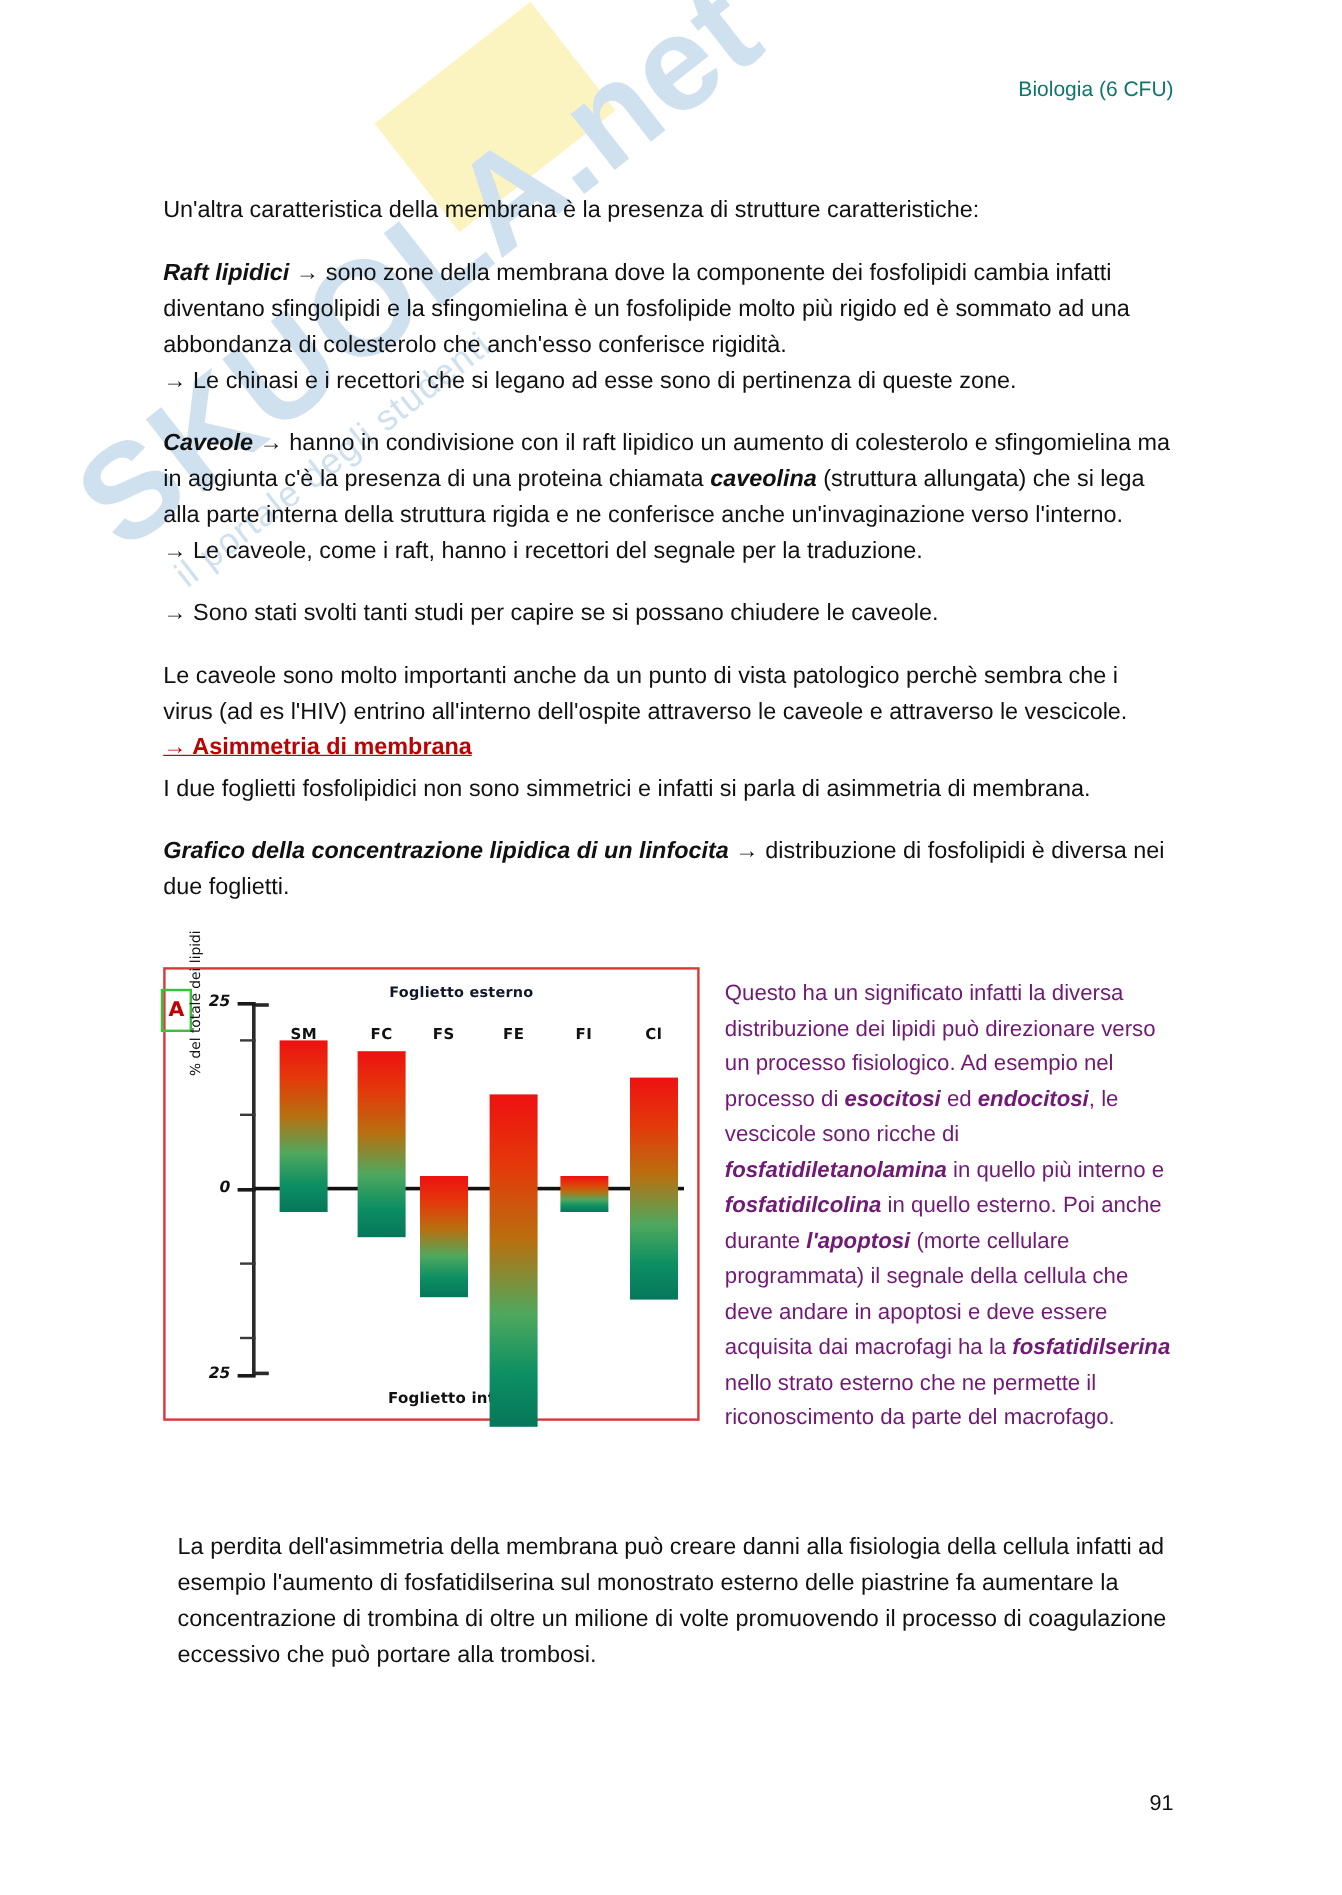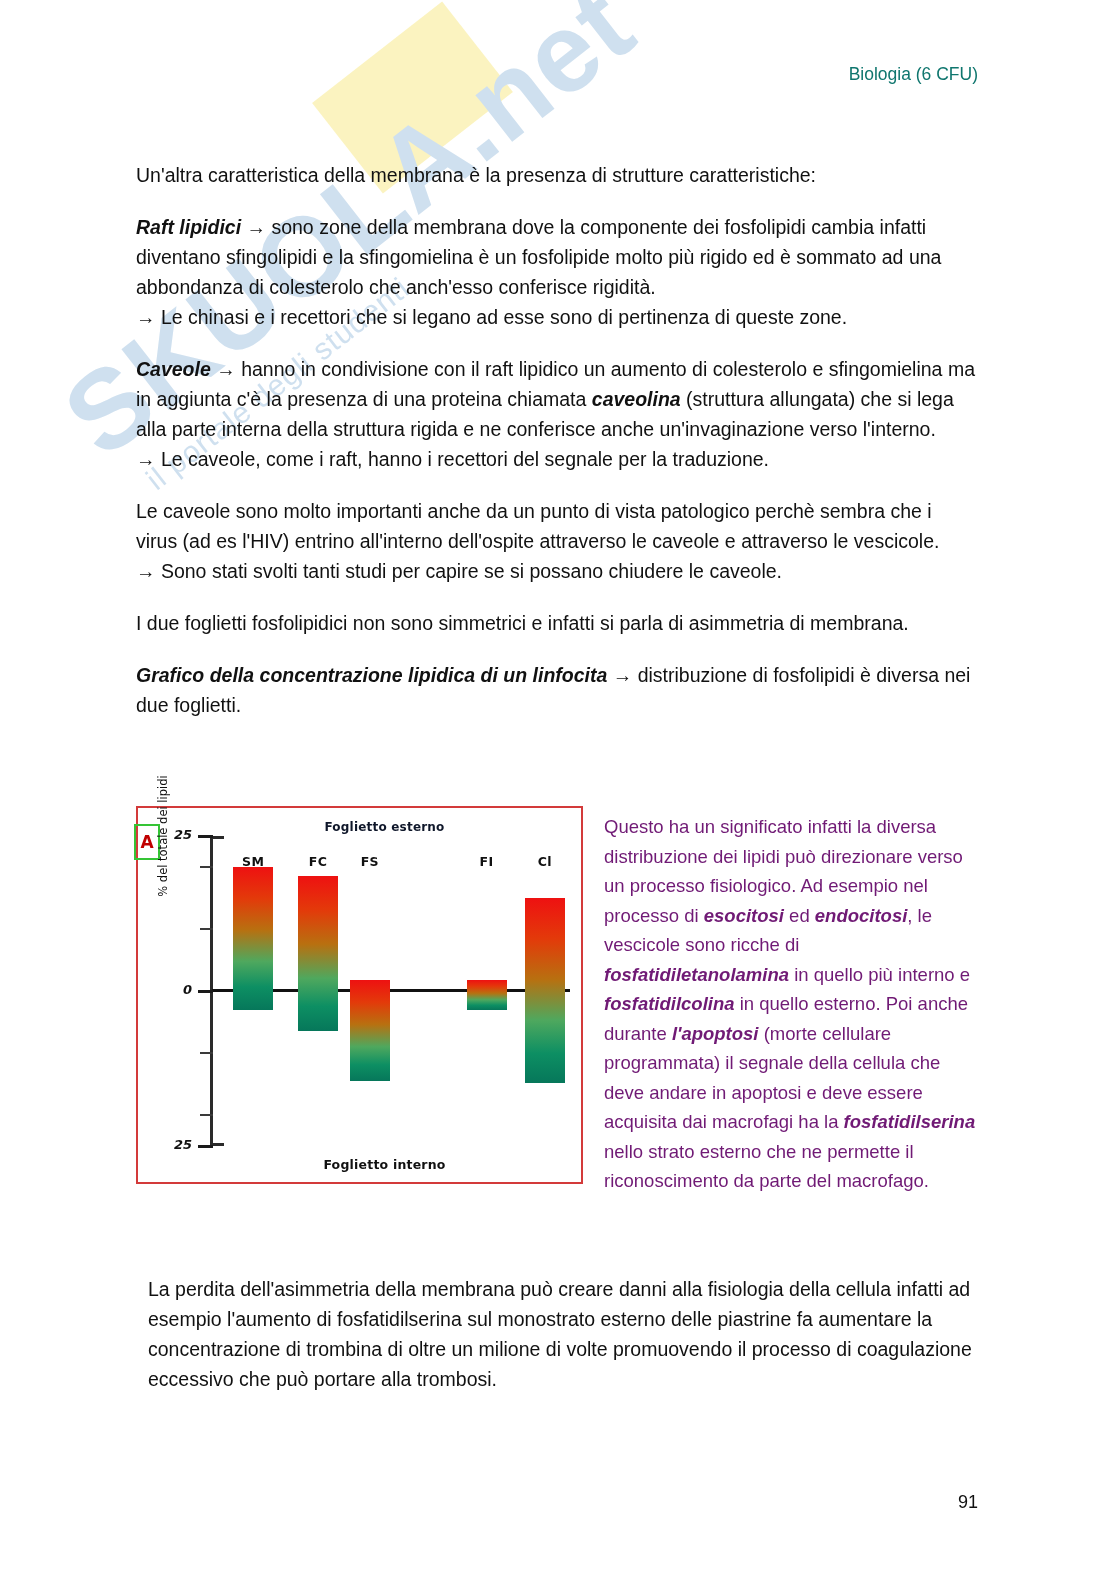--- a/index.html
+++ b/index.html
@@ -291,23 +291,26 @@
     <div class="body-col">
 
       <p class="para">Un'altra caratteristica della membrana è la presenza di strutture caratteristiche:</p>
 
       <p class="para tight"><span class="b">Raft lipidici</span><span> → sono zone della membrana dove la componente dei fosfolipidi cambia infatti diventano sfingolipidi e la sfingomielina è un fosfolipide molto più rigido ed è sommato ad una abbondanza di colesterolo che anch'esso conferisce rigidità.</span></p>
       <p class="para">→ Le chinasi e i recettori che si legano ad esse sono di pertinenza di queste zone.</p>
 
       <p class="para tight"><span class="b">Caveole</span><span> → hanno in condivisione con il raft lipidico un aumento di colesterolo e sfingomielina ma in aggiunta c'è la presenza di una proteina chiamata </span><span class="b">caveolina</span><span> (struttura allungata) che si lega alla parte interna della struttura rigida e ne conferisce anche un'invaginazione verso l'interno.</span></p>
       <p class="para">→ Le caveole, come i raft, hanno i recettori del segnale per la traduzione.</p>
 
+      <p class="para">→ Sono stati svolti tanti studi per capire se si possano chiudere le caveole.</p>
       <p class="para tight">Le caveole sono molto importanti anche da un punto di vista patologico perchè sembra che i virus (ad es l'HIV) entrino all'interno dell'ospite attraverso le caveole e attraverso le vescicole.</p>
-      <p class="para">→ Sono stati svolti tanti studi per capire se si possano chiudere le caveole.</p>
-
+
+      <div class="heading-wrap">
+        <span class="heading-red">→ Asimmetria di membrana</span>
+      </div>
       <p class="para">I due foglietti fosfolipidici non sono simmetrici e infatti si parla di asimmetria di membrana.</p>
 
       <p class="para"><span class="b">Grafico della concentrazione lipidica di un linfocita</span><span> → distribuzione di fosfolipidi è diversa nei due foglietti.</span></p>
 
     </div>
 
     <div class="figure-row">
 
       <div class="chart-box">
 
@@ -344,20 +347,24 @@
               <div class="bar" style="top: 31px; height: 142.6px;"></div>
             </div>
             <div class="bar-slot" style="left: 72px; text-decoration: underline;">
               <div class="bar-label">FC</div>
               <div class="bar" style="top: 40.3px; height: 155px;"></div>
             </div>
             <div class="bar-slot" style="left: 123.833px;">
               <div class="bar-label">FS</div>
               <div class="bar" style="top: 143.84px; height: 101.06px;"></div>
             </div>
+            <div class="bar-slot" style="left: 182.167px;">
+              <div class="bar-label">FE</div>
+              <div class="bar" style="top: 75.64px; height: 277.76px;"></div>
+            </div>
             <div class="bar-slot" style="left: 240.5px;">
               <div class="bar-label">FI</div>
               <div class="bar" style="top: 143.84px; height: 29.76px;"></div>
             </div>
             <div class="bar-slot" style="left: 298.833px;">
               <div class="bar-label">Cl</div>
               <div class="bar" style="top: 62px; height: 184.76px;"></div>
             </div>
           </div>
       </div>

